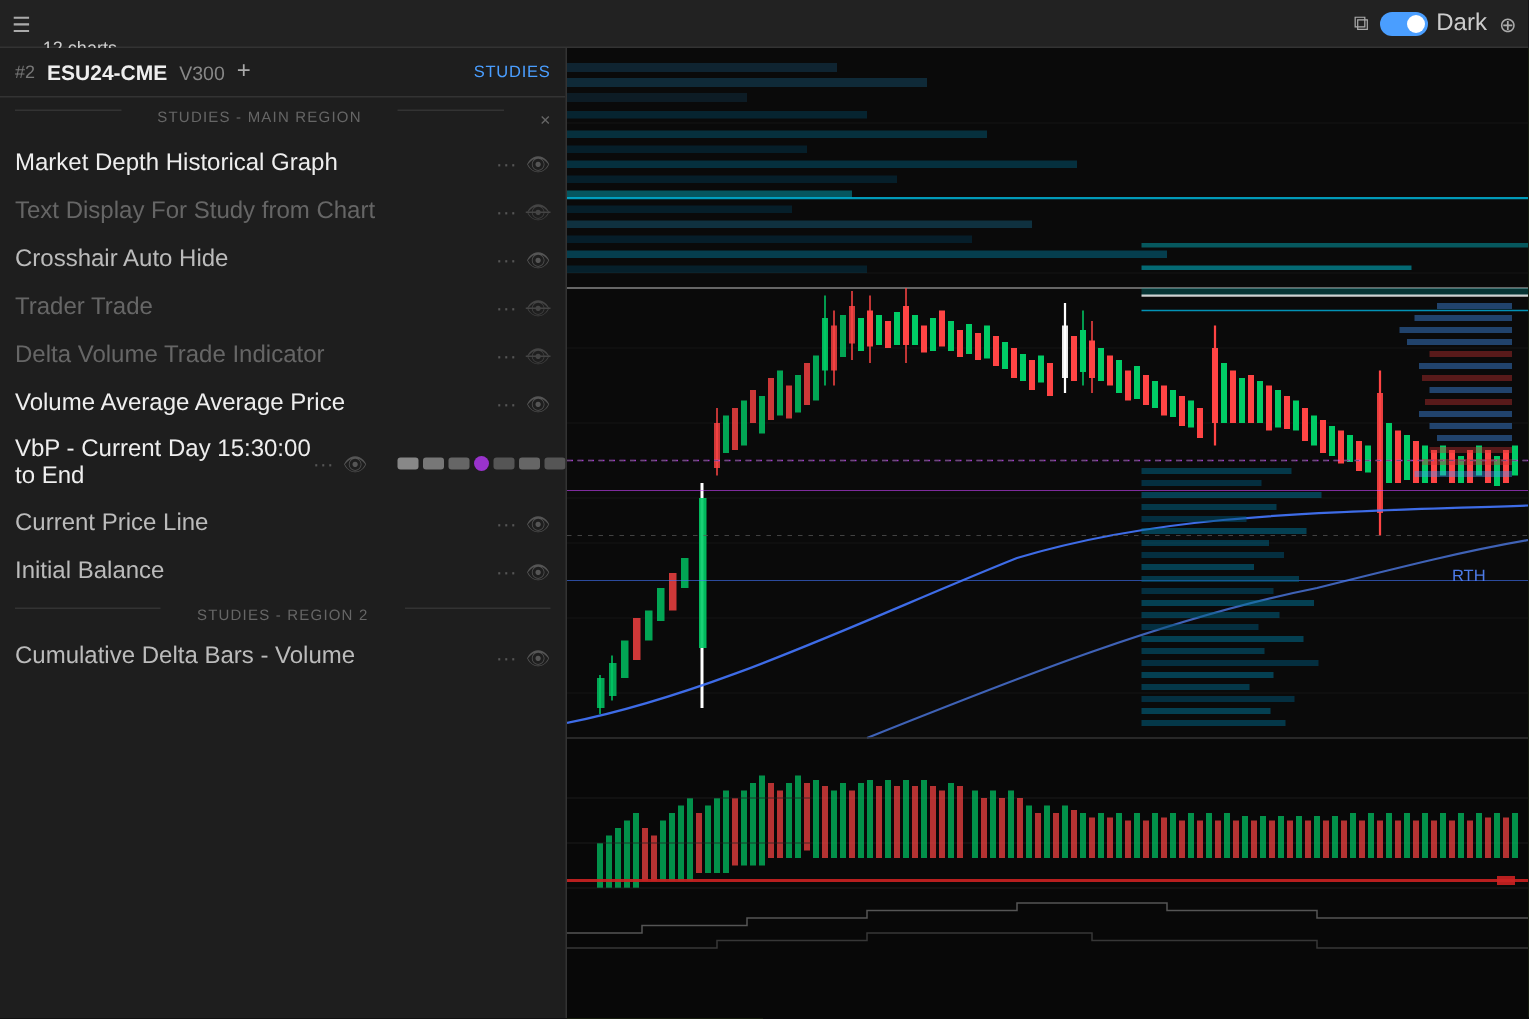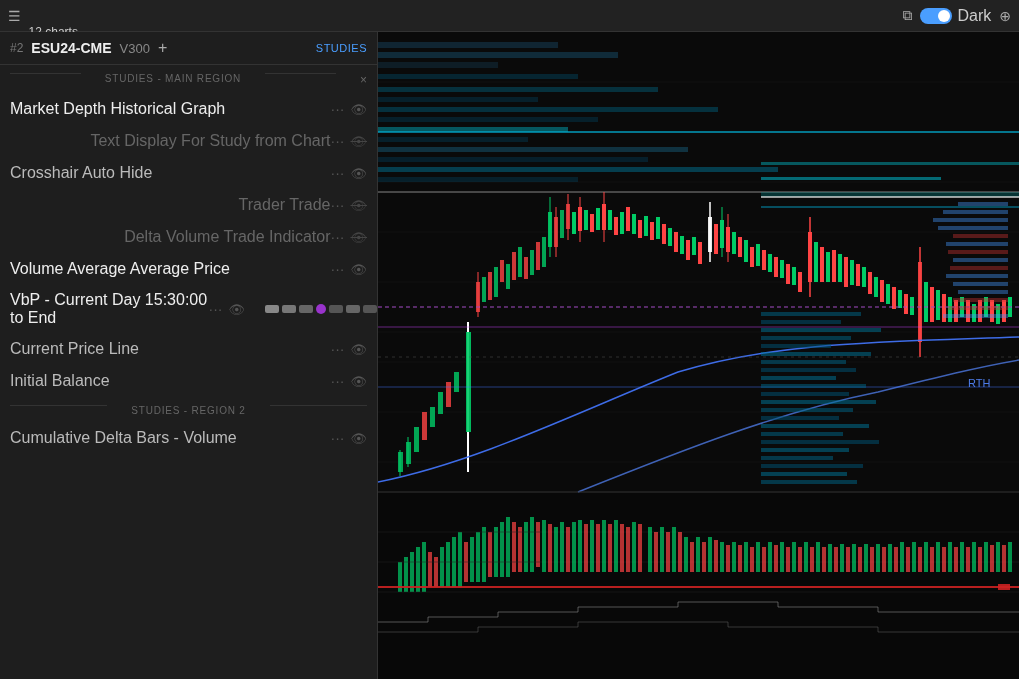--- a/index.html
+++ b/index.html
@@ -165,21 +165,20 @@
       font-size: 16px;
       color: #bbb;
       flex: 1;
     }
     .study-name.active {
       color: #eee;
       font-weight: 500;
     }
     .study-name.dimmed {
       color: #666;
-      text-align: right;
     }
     .study-dots {
       font-size: 14px;
       color: #555;
       margin-right: 6px;
       cursor: pointer;
     }
     .study-eye {
       font-size: 13px;
       color: #555;

